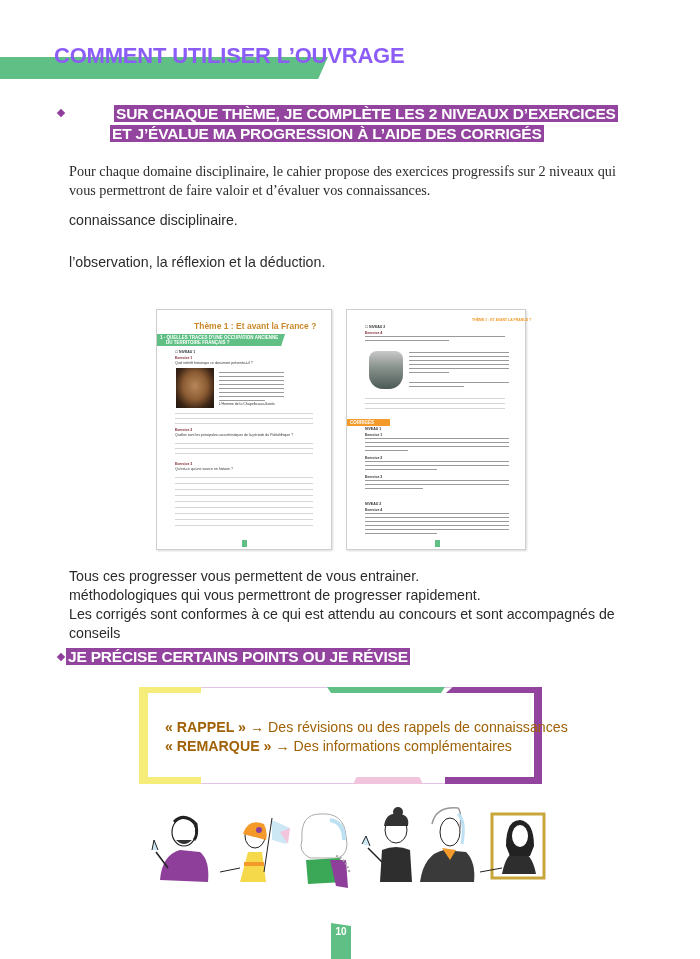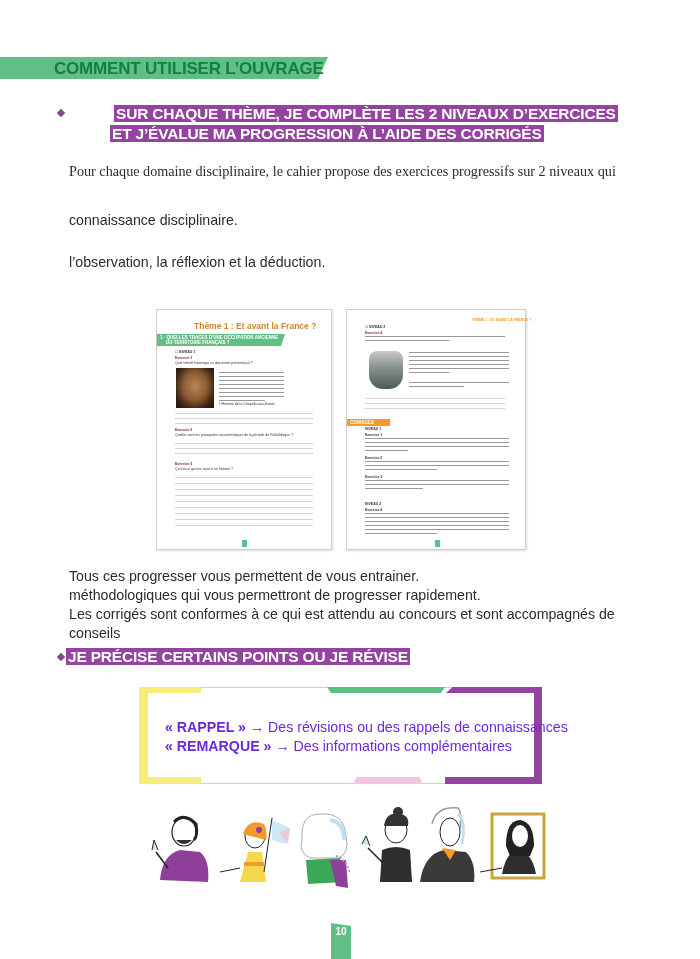--- a/index.html
+++ b/index.html
@@ -5,22 +5,22 @@
   * { box-sizing: border-box; margin: 0; padding: 0; }
   html, body { width: 700px; height: 959px; background: #ffffff; overflow: hidden; }
   body { position: relative; font-family: "Liberation Sans", "DejaVu Sans", sans-serif; color: #222; }
 
   .banner {
     position: absolute; left: 0; top: 57px; width: 328px; height: 22px;
     background: #5fbf85;
     clip-path: polygon(0 0, 100% 0, 97% 100%, 0 100%);
   }
   .banner-text {
-    position: absolute; left: 54px; top: 58px; color: #15803d;
-    font-weight: bold; font-size: 17px; letter-spacing: -0.2px; line-height: 21px;
+    position: absolute; left: 54px; top: 45px; color: #8b5cf6;
+    font-weight: bold; font-size: 22px; letter-spacing: -0.2px; line-height: 21px;
   }
 
   .bullet {
     position: absolute; width: 6px; height: 6px; background: #8e3f9a; transform: rotate(45deg);
   }
   .hl { background: #93449f; color: #fff; font-weight: bold; font-size: 15.5px; line-height: 20px; padding: 0 2px; letter-spacing: -0.2px; }
   .h2-line { position: absolute; white-space: nowrap; }
 
   .body-text { position: absolute; left: 69px; font-size: 14.2px; line-height: 19px; color: #2b2b2b; width: 560px; }
   .niveau { font-weight: bold; font-size: 15px; }
@@ -41,39 +41,40 @@
   .t-para div { height: 1px; background: #9a9a9a; margin-bottom: 3px; }
   .t-pagenum { position: absolute; width: 5px; height: 7px; background: #5fbf85; }
   .skull { position: absolute; background: radial-gradient(ellipse at 50% 45%, #b8885a 0%, #8a5a32 45%, #3a2415 75%, #1d140e 100%); }
   .vase { position: absolute; background: linear-gradient(180deg, #c9c9c9 0%, #8d9690 40%, #4b5a55 100%); border-radius: 8px 8px 14px 14px; }
   .orange-band { position: absolute; background: #f39a2a; color: #fff; font-size: 4.5px; font-weight: bold; padding: 1px 3px; }
   .t-hdr { position: absolute; color: #f39a2a; font-size: 3.5px; font-weight: bold; white-space: nowrap; }
 
   
   .rappel-frame { position: absolute; left: 139px; top: 687px; width: 403px; height: 97px; border: 1px solid #e2c4e6; }
   .rappel-inner { position: absolute; left: 148px; top: 693px; width: 386px; height: 84px; background: #fff; }
-  .rappel-line { position: absolute; left: 165px; font-size: 14.2px; line-height: 18px; color: #6d28d9; white-space: nowrap; }
+  .rappel-line { position: absolute; left: 165px; font-size: 14.2px; line-height: 18px; color: #a16207; white-space: nowrap; }
   .rappel-line b { font-weight: bold; }
 
   .characters { position: absolute; left: 140px; top: 800px; width: 410px; height: 95px; }
   .pagebox { position: absolute; left: 331px; top: 923px; width: 20px; height: 36px; background: #5fbf85; clip-path: polygon(0 0, 100% 8%, 100% 100%, 0 100%); }
   .pagenum { position: absolute; left: 331px; top: 926px; width: 20px; text-align: center; color: #fff; font-weight: bold; font-size: 10px; }
 </style>
 </head>
 <body>
 
 <div class="banner"></div>
 <div class="banner-text">COMMENT UTILISER L’OUVRAGE</div>
 
 <div class="bullet" style="left:58px;top:110px;"></div>
 <div class="h2-line" style="left:66px;top:104px;margin-left:48px;"><span class="hl">SUR CHAQUE THÈME, JE COMPLÈTE LES 2 NIVEAUX D’EXERCICES</span></div>
 <div class="h2-line" style="left:66px;top:124px;margin-left:44px;"><span class="hl">ET J’ÉVALUE MA PROGRESSION À L’AIDE DES CORRIGÉS</span></div>
 
 <div class="body-text" style="top:162px;font-family:Liberation Serif, serif;">
   <div>Pour chaque domaine disciplinaire, le cahier propose des exercices progressifs sur 2 niveaux qui</div>
+  <div>vous permettront de faire valoir et d’évaluer vos connaissances.</div>
 </div>
 
 <div class="body-text" style="top:211px;">
   <div>connaissance disciplinaire.</div>
 </div>
 <div class="body-text" style="top:253px;">
   <div>l’observation, la réflexion et la déduction.</div>
 </div>
 
 <div class="thumb" style="left:156px;top:309px;width:176px;height:241px;">

